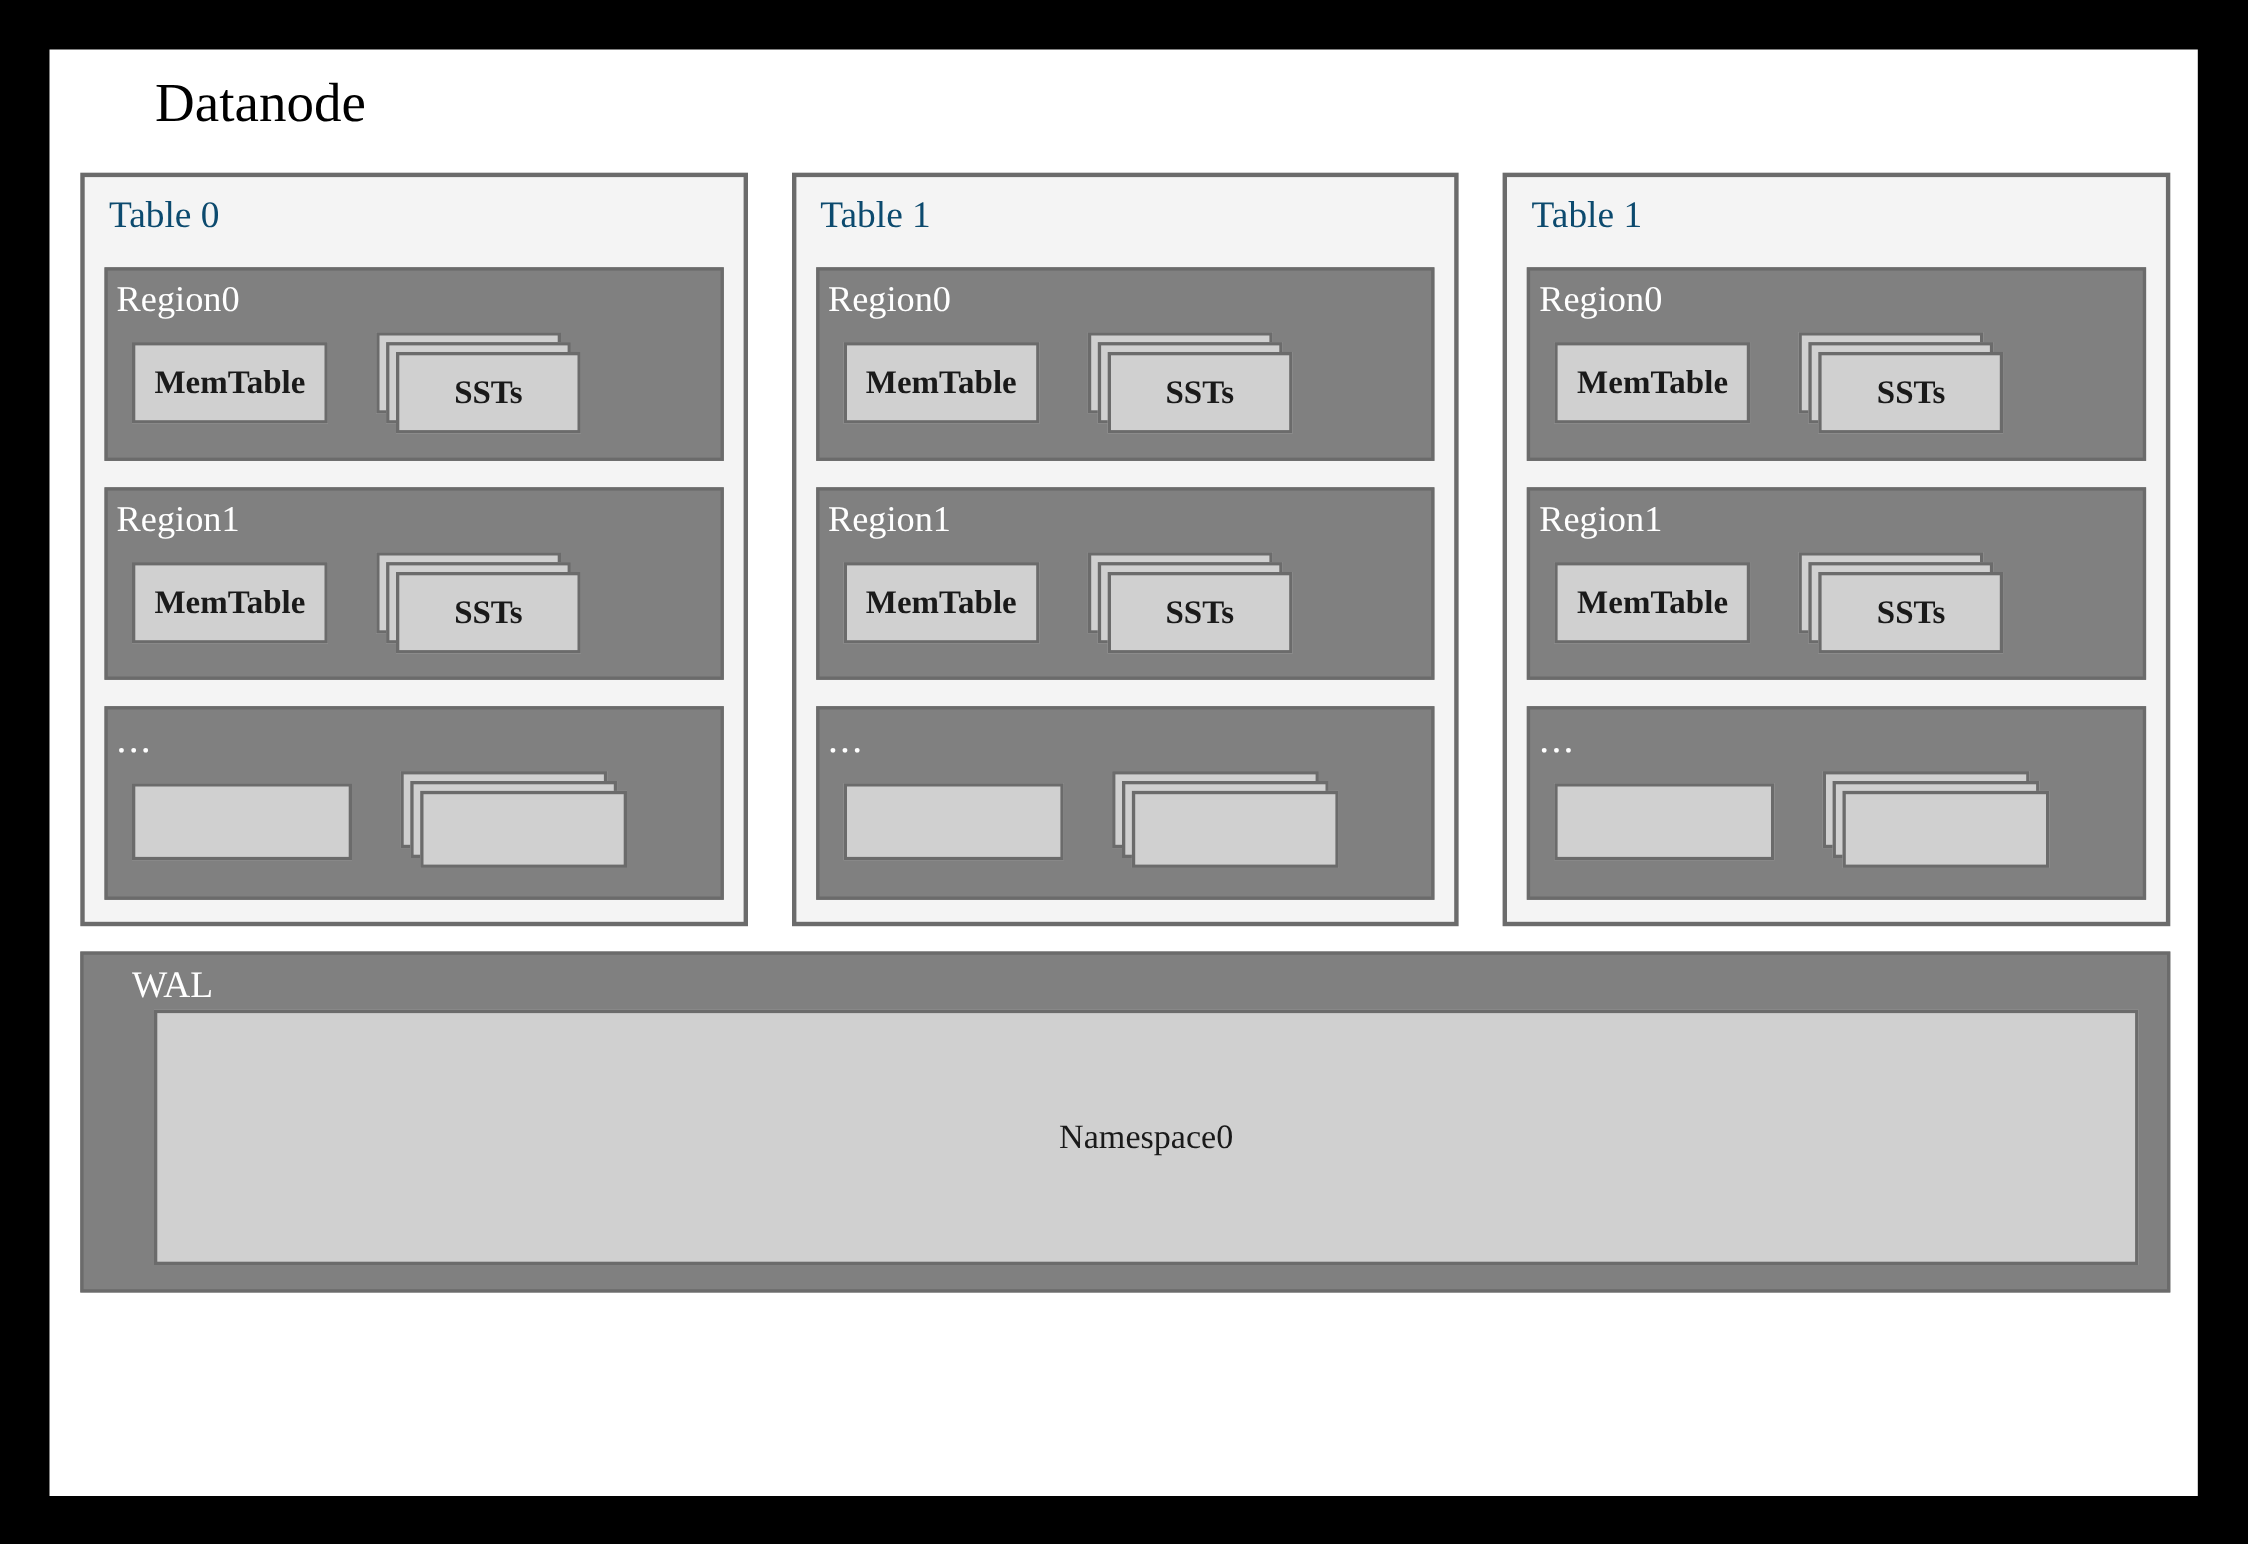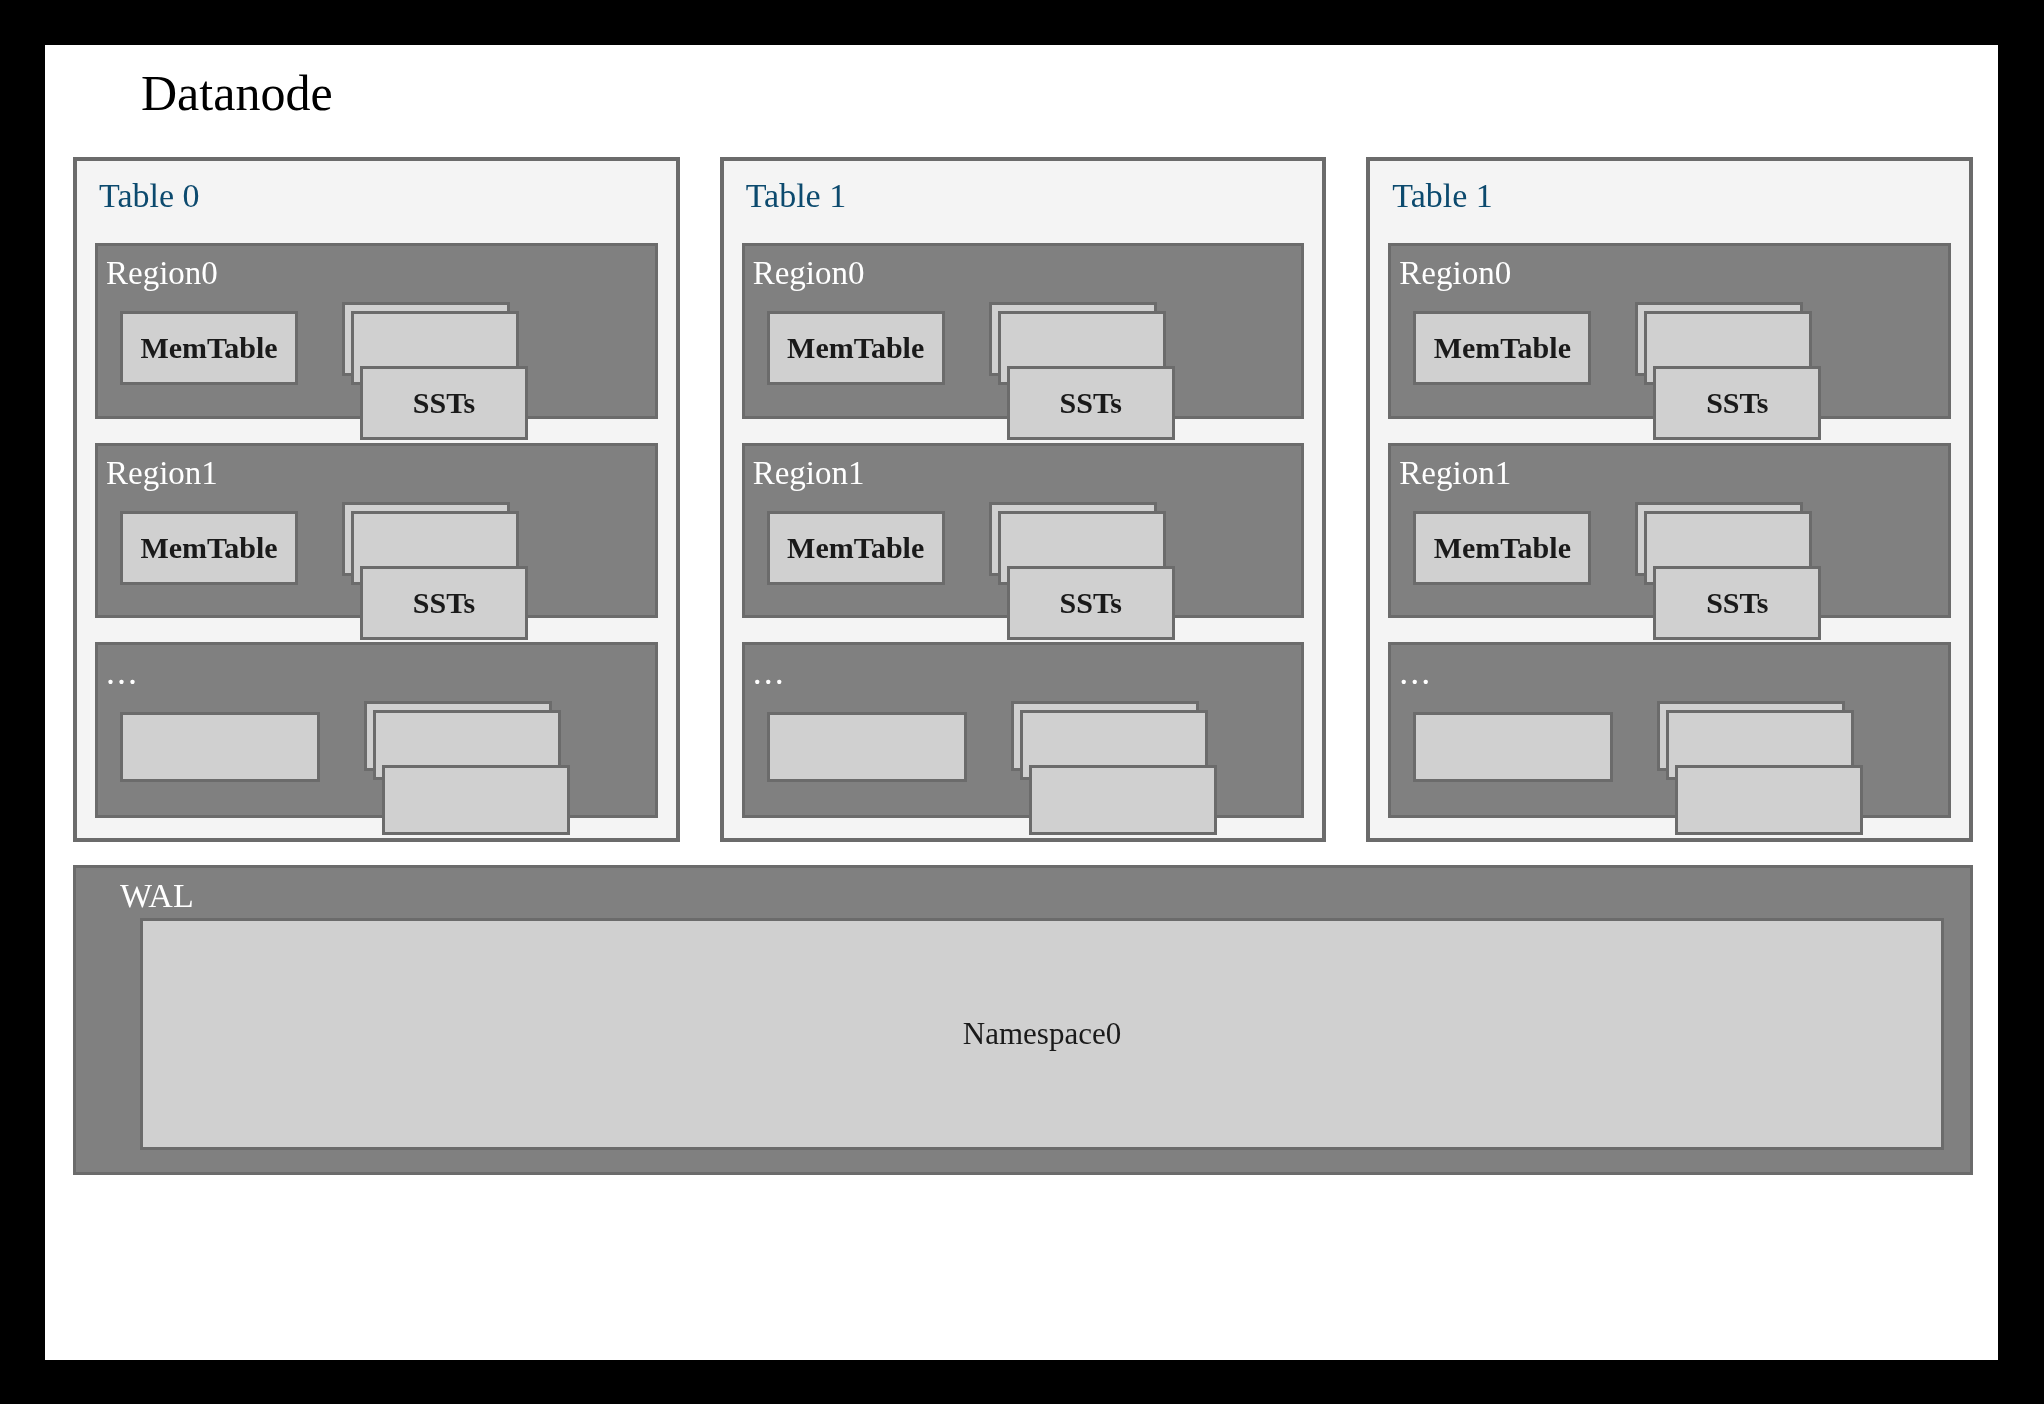--- a/index.html
+++ b/index.html
@@ -139,21 +139,20 @@
   .sst-sheet.s1 { left: 0px;  top: 0px;  }
   .sst-sheet.s2 { left: 9px;  top: 9px;  }
   .sst-sheet.s3 {
     left: 18px; top: 18px;
     display: flex;
     align-items: center;
     justify-content: center;
     font-size: 30px;
     color: #1a1a1a;
     white-space: nowrap;
-    margin-top: 46px;
   }
 
   
   .region.is-ellipsis .memtable { width: 200px; height: 70px; }
   .region.is-ellipsis .sst-stack { width: 216px; height: 92px; }
   .region.is-ellipsis .sst-sheet { width: 188px; height: 70px; }
 
   
   .wal-panel {
     position: absolute;

